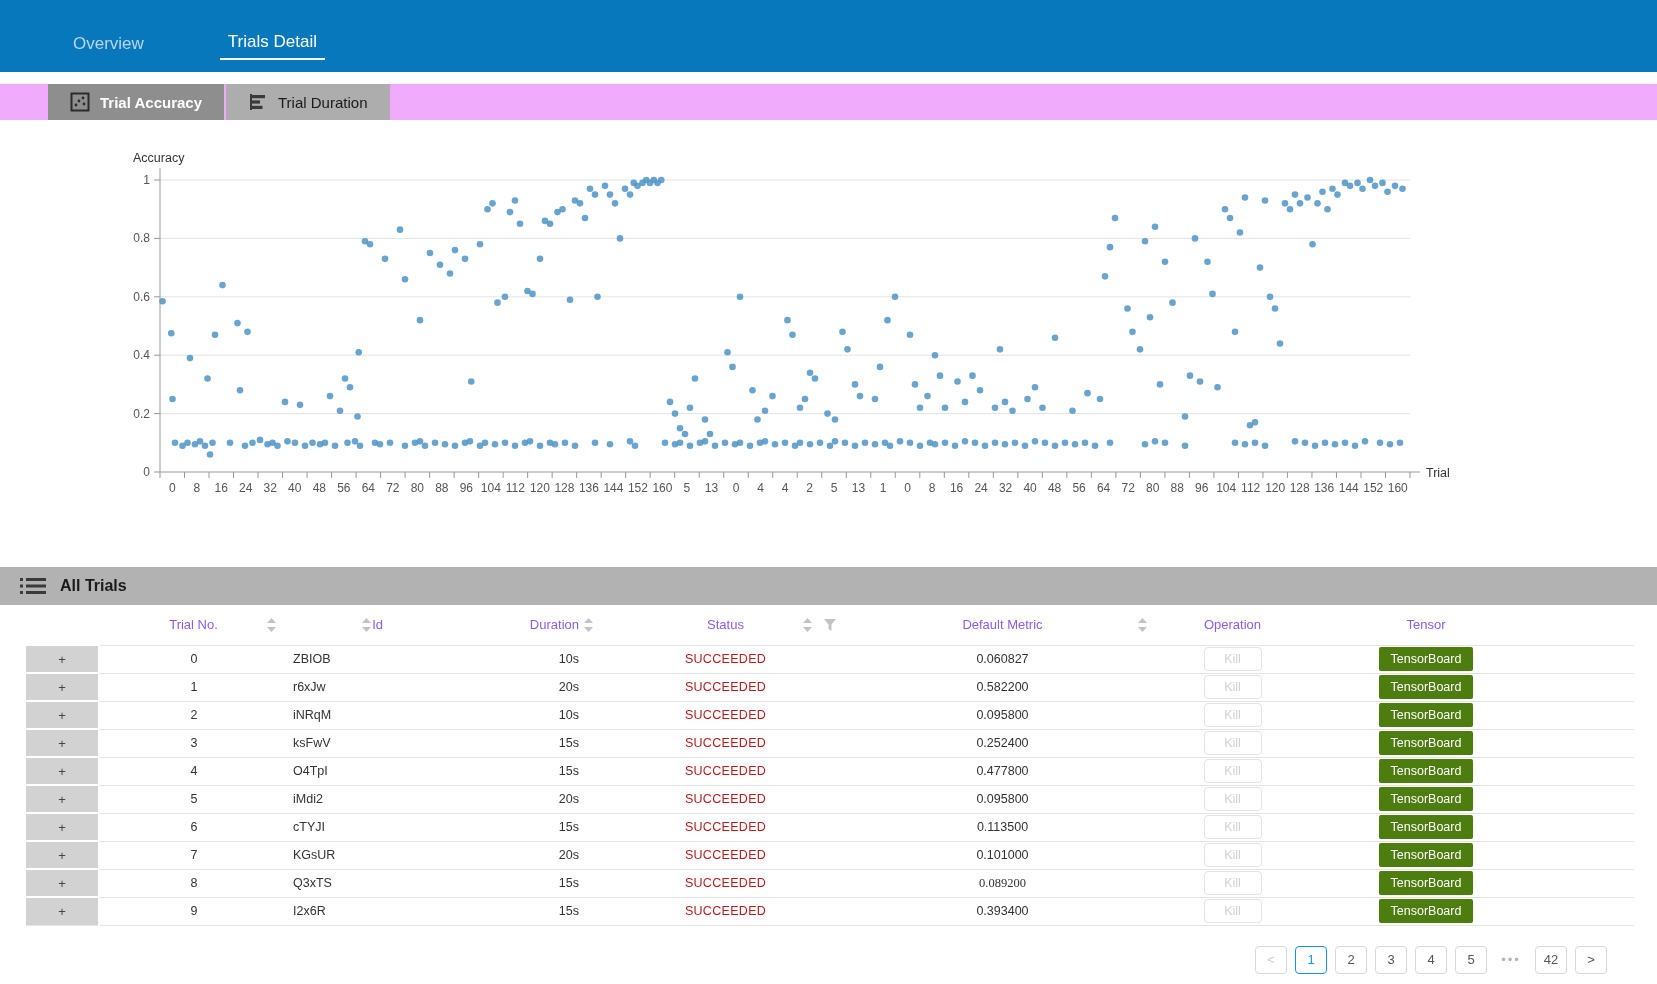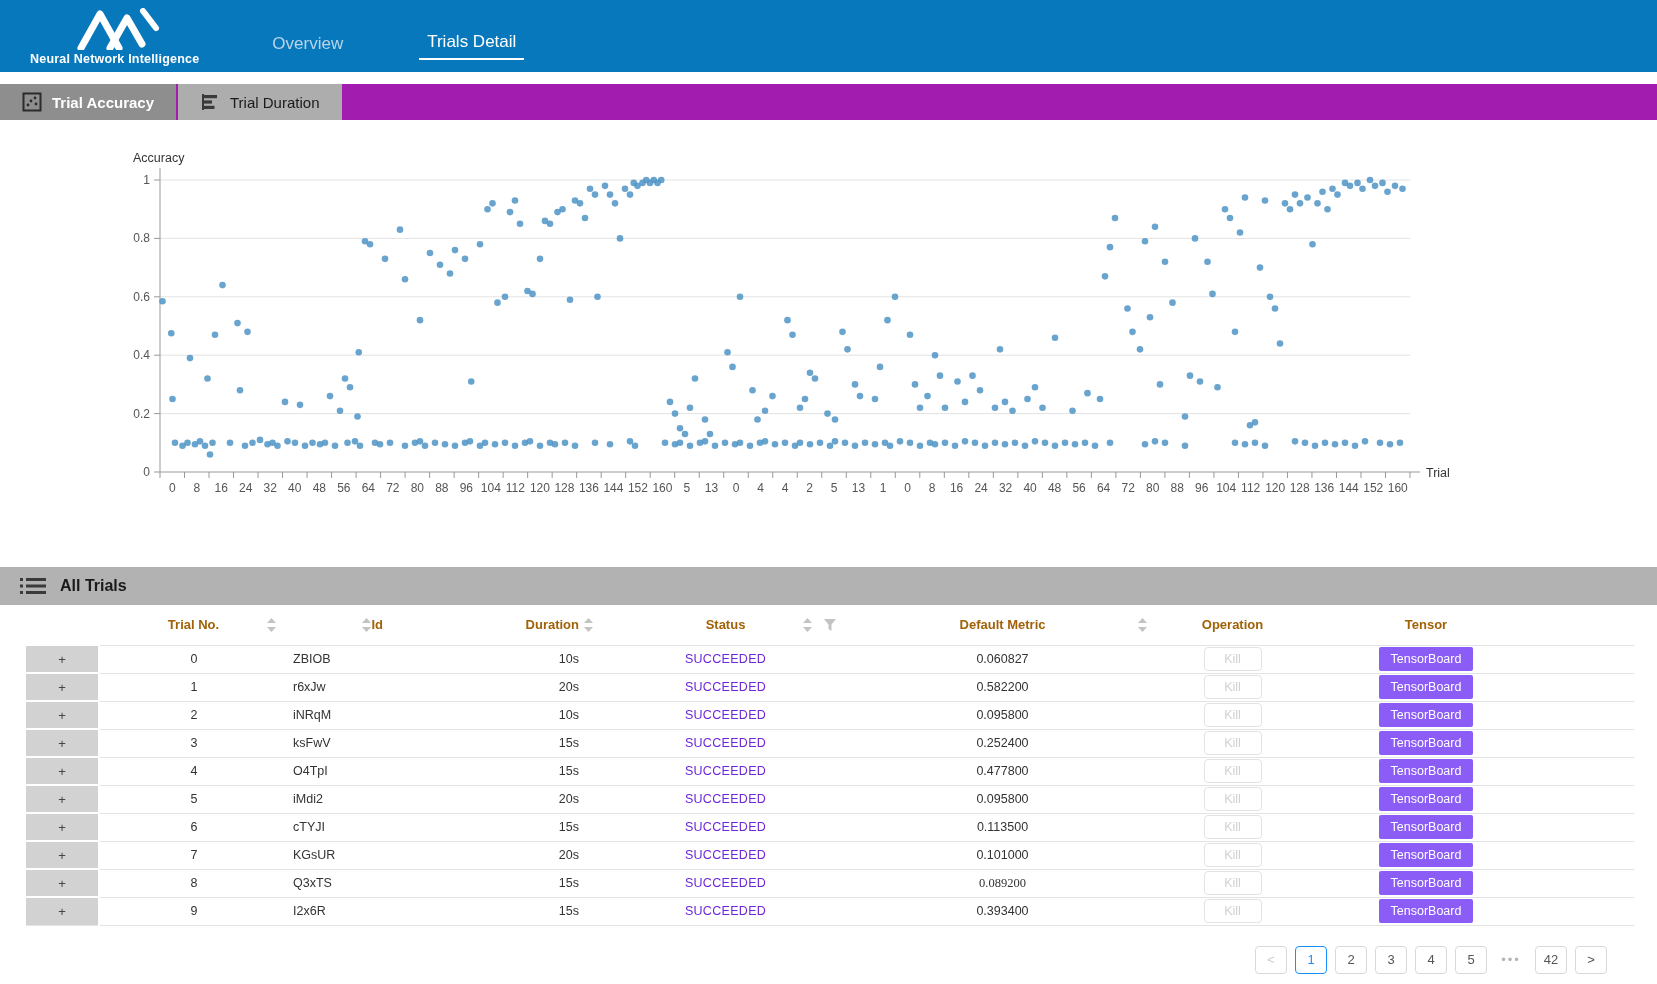--- a/index.html
+++ b/index.html
@@ -10,75 +10,67 @@
   
   .app-header { height:72px; background:#0878bd; display:flex; align-items:flex-end; }
   .brand { display:flex; flex-direction:column; align-items:center; margin-left:30px; padding-bottom:6px; }
   .brand svg { display:block; }
   .brand-text { color:#fff; font-size:12.5px; font-weight:bold; margin-top:2px; letter-spacing:0.2px; }
   .top-nav { display:flex; align-items:flex-end; margin-left:45px; padding-bottom:12px;gap:20px; }
   .nav-item { font-size:17px; color:#b9d5e9; margin:0 28px; padding-bottom:6px; cursor:pointer; position:relative; }
   .nav-item.active { color:#fff; border-bottom:2px solid #fff; padding-left:8px; padding-right:8px; }
 
   
-  .tab-strip { margin-top:12px; height:36px; background:#a21caf; display:flex; }
+  .tab-strip { margin-top:12px; height:36px; background:#f0abfc; display:flex;padding-left:48px; }
   .tab { display:flex; align-items:center; gap:10px; padding:0 22px; background:#adadad;
          margin-right:2px; cursor:pointer; font-size:15px; color:#1a1a1a; }
   .tab.active { background:#8e8e8e; color:#fff; font-weight:bold; }
   .tab svg { display:block; }
 
   
   .chart-wrap { position:relative; width:1657px; height:400px; margin-top:2px; }
   .axis-label { font-size:12px; fill:#555; font-family:"Liberation Sans","DejaVu Sans",sans-serif; }
   .axis-title { font-size:12.5px; fill:#333; font-family:"Liberation Sans","DejaVu Sans",sans-serif; }
 
   
   .section-bar { margin-top:45px; height:38px; background:#b2b2b2; display:flex; align-items:center; }
   .section-bar .bar-icon { margin-left:20px; }
   .section-title { font-size:16px; font-weight:bold; color:#1a1a1a; margin-left:14px; }
 
   
   .table-wrap { margin:0 24px; }
   table { border-collapse:collapse; table-layout:fixed; width:1609px; }
-  thead th { height:40px; font-size:13px; font-weight:bold; color:#a16207; position:relative; vertical-align:middle; }
+  thead th { height:40px; font-size:13px; font-weight:normal; color:#8b5cf6; position:relative; vertical-align:middle; }
   tbody td { height:28px; font-size:12.5px; color:#333; border-top:1px solid #e4e4e4; vertical-align:middle; }
   tbody tr:last-child td { border-bottom:1px solid #e4e4e4; }
   td.expand-cell { background:#d2d2d2; border:2px solid #fff; text-align:center; cursor:pointer; }
   .expand-btn { background:none; border:none; font-size:13px; color:#444; cursor:pointer; width:100%; height:100%; }
-  .status-succeeded { color:#6d28d9; letter-spacing:0.3px;margin-top:9px; }
+  .status-succeeded { color:#b91c1c; letter-spacing:0.3px;margin-top:9px; }
   .sorter { position:absolute; right:12px; top:50%; transform:translateY(-50%); line-height:0; cursor:pointer; }
   th.has-filter .sorter { right:34px; }
   .filter-ic { position:absolute; right:10px; top:50%; transform:translateY(-50%); line-height:0; cursor:pointer; }
   .kill-btn { width:58px; height:24px; background:#fff; border:1px solid #e3e3e3; border-radius:4px;
               color:#d0d0d0; font-size:12.5px; cursor:not-allowed; }
-  .tb-btn { width:94px; height:24px; background:#8b5cf6; border:none; border-radius:2px;
+  .tb-btn { width:94px; height:24px; background:#4d7c0f; border:none; border-radius:2px;
             color:#fff; font-size:12.5px; cursor:pointer; }
 
   
   .pagination { display:flex; justify-content:flex-end; align-items:center; margin:20px 50px 0 0; gap:8px; }
   .page-btn { min-width:32px; height:28px; border:1px solid #d9d9d9; border-radius:4px; background:#fff;
               font-size:13px; color:#555; cursor:pointer; display:flex; align-items:center; justify-content:center; }
   .page-btn.active { border-color:#1890ff; color:#1890ff; }
   .page-btn.disabled { color:#ccc; cursor:default; }
   .page-btn.ellipsis { border:none; color:#b5b5b5; letter-spacing:2px; cursor:default; }
 </style>
 </head>
 <body>
 
 <div class="page">
 
   <div class="app-header">
-    <div class="brand">
-      <svg width="104" height="42" viewBox="0 0 104 42">
-        <polyline points="18,40 37,6 56,40" fill="none" stroke="#fff" stroke-width="7" stroke-linecap="round" stroke-linejoin="round"></polyline>
-        <polyline points="47,40 64,10 79,36" fill="none" stroke="#fff" stroke-width="7" stroke-linecap="round" stroke-linejoin="round"></polyline>
-        <line x1="80" y1="3" x2="93" y2="20" stroke="#fff" stroke-width="6" stroke-linecap="round"></line>
-      </svg>
-      <div class="brand-text">Neural Network Intelligence</div>
-    </div>
     <div class="top-nav">
       <div class="nav-item">Overview</div>
       <div class="nav-item active">Trials Detail</div>
     </div>
   </div>
 
   <div class="tab-strip">
     <div class="tab active">
       <svg width="20" height="20" viewBox="0 0 20 20">
         <rect x="1.5" y="1.5" width="17" height="17" fill="none" stroke="#2b2b2b" stroke-width="2"></rect>

